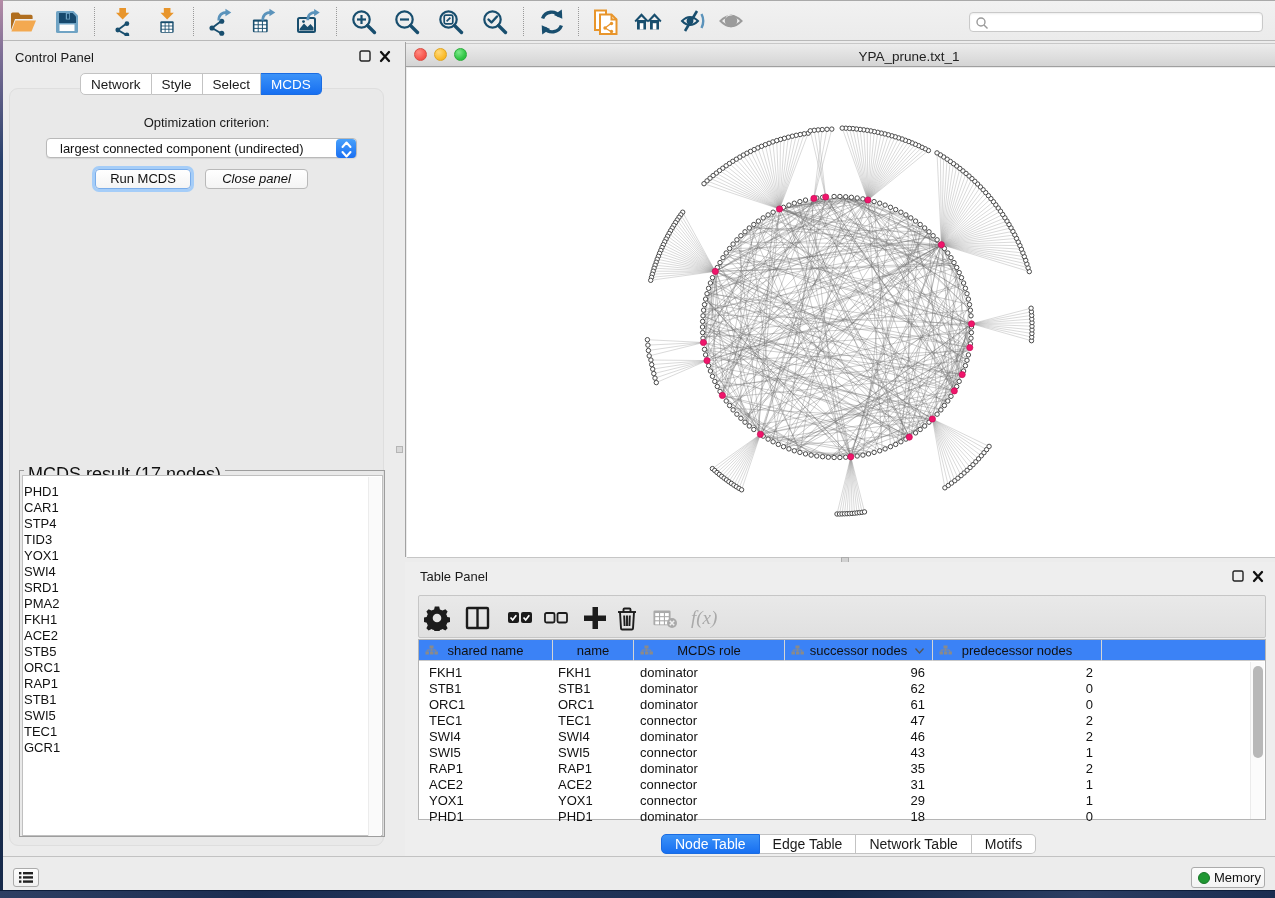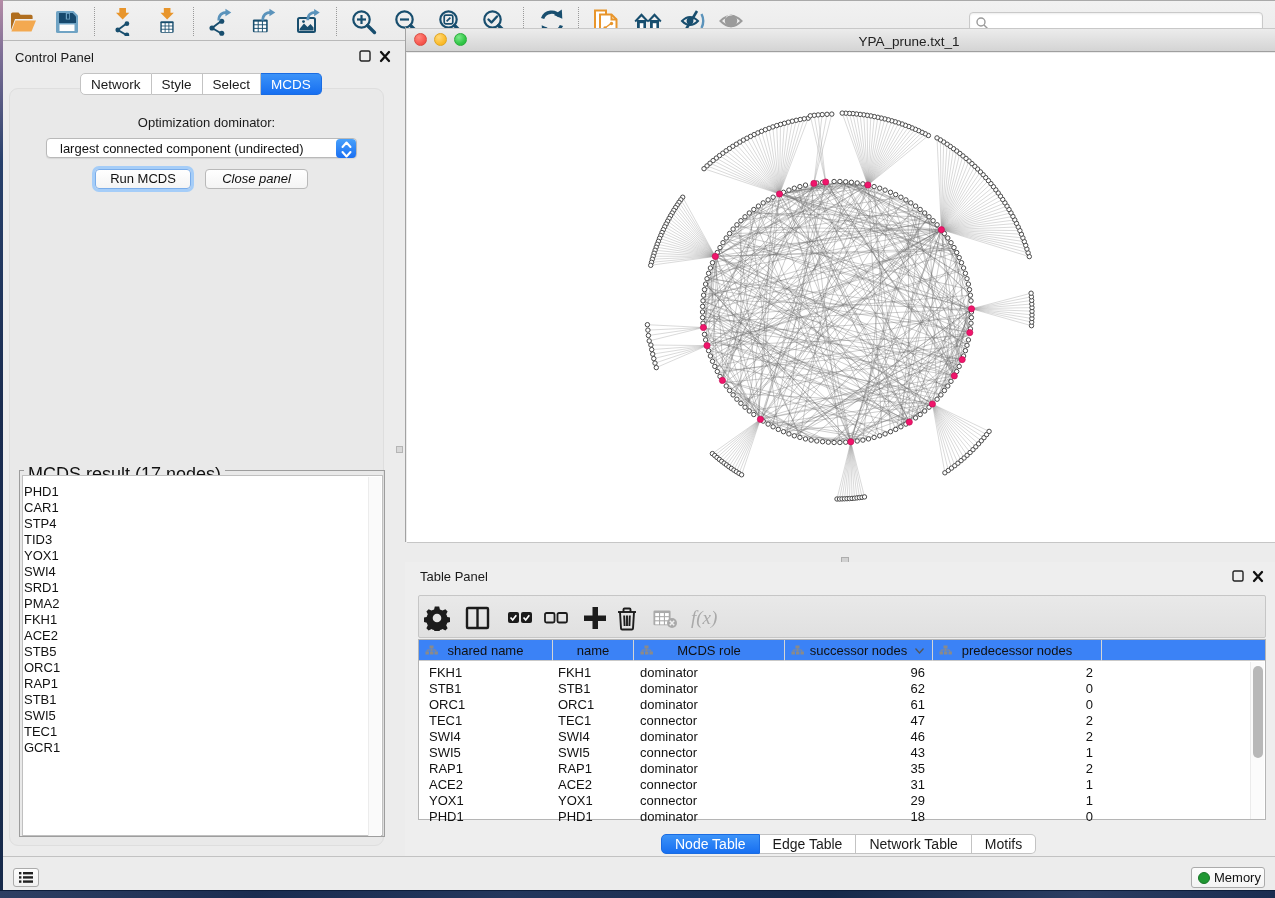--- a/index.html
+++ b/index.html
@@ -37,21 +37,21 @@
 #fs-legend { position:absolute; left:4px; top:-7px; background:#e9e9e9; font-size:18px; color:#111; padding:0 4px; }
 #listbox { position:absolute; left:2px; top:4px; width:361px; height:361px; background:#fff; border:1px solid #c0c0c0; }
 #listbox .sbar { position:absolute; right:1px; top:1px; width:13px; height:359px; background:#fafafa; border-left:1px solid #ececec; }
 .li { font-size:13px; color:#111; height:16px; line-height:16px; padding-left:1px; }
 
 
 #vsplit { left:394px; top:41px; width:11px; height:815px; background:#ececec; }
 #vsplit .grip { position:absolute; left:2px; top:405px; width:7px; height:7px; background:#d8d8d8; border:1px solid #b5b5b5; }
 
 
-#netwin { left:405px; top:27px; width:870px; height:515px; border-left:1px solid #a2a2a2; }
+#netwin { left:405px; top:42px; width:870px; height:515px; border-left:1px solid #a2a2a2; }
 #net-titlebar { position:absolute; left:0; top:1px; width:870px; height:24px; background:linear-gradient(#ececec,#d4d4d4); border-top:1px solid #c8c8c8; border-bottom:1px solid #9f9f9f; }
 .tl { position:absolute; top:4px; width:13px; height:13px; border-radius:50%; }
 #net-title { position:absolute; left:0; top:5px; width:1006px; text-align:center; font-size:13.5px; color:#222; }
 #net-canvas { position:absolute; left:1px; top:26px; width:869px; height:490px; background:#fff; border-bottom:1px solid #c6c6c6; }
 #net-grip { position:absolute; left:436px; top:517px; width:7px; height:6px; background:#d0d0d0; border:1px solid #b0b0b0; }
 
 
 #tpanel { left:405px; top:562px; width:870px; height:294px; background:#eeeeee; }
 #tp-toolbar { position:absolute; left:13px; top:33px; width:848px; height:43px; background:linear-gradient(#e9e9e9,#e0e0e0); border:1px solid #c6c6c6; border-radius:2px; }
 #tbl { position:absolute; left:13px; top:77px; width:848px; height:181px; background:#fff; border:1px solid #b5b5b5; }
@@ -243,21 +243,21 @@
     </div>
 </div>
 
 <div class="abs" id="cpanel">
   <div class="paneltitle" style="position:absolute;left:12px;top:9px;">Control Panel</div>
   <svg class="winbtns" style="left:356px;top:9px;" width="32" height="13" viewBox="0 0 32 13">
       <rect x="1" y="1" width="10" height="10" rx="1.5" fill="none" stroke="#222" stroke-width="1.4"></rect>
       <path d="M22 2 L30 11 M30 2 L22 11" stroke="#111" stroke-width="2.3" stroke-linecap="round"></path>
     </svg>
   <div id="cp-content">
-    <div id="optlabel">Optimization dominator:</div>
+    <div id="optlabel">Optimization criterion:</div>
     <div id="dropdown">largest connected component (undirected)
       <div id="dd-btn"><svg width="21" height="21" viewBox="0 0 21 21">
             <path d="M6.5 8 L10.5 3.5 L14.5 8" fill="none" stroke="#fff" stroke-width="2" stroke-linecap="round" stroke-linejoin="round"></path>
             <path d="M6.5 13 L10.5 17.5 L14.5 13" fill="none" stroke="#fff" stroke-width="2" stroke-linecap="round" stroke-linejoin="round"></path>
           </svg></div>
     </div>
     <div class="btn" id="runbtn">Run MCDS</div>
     <div class="btn" id="closebtn">Close panel</div>
     <div id="fieldset">
       <div id="fs-legend">MCDS result (17 nodes)</div>

